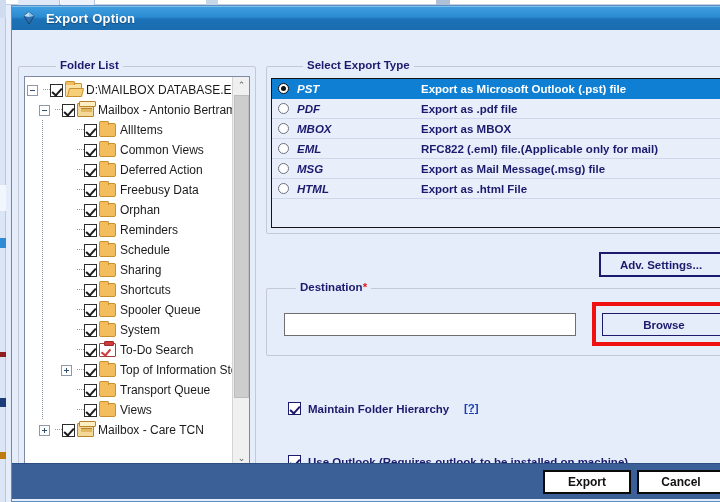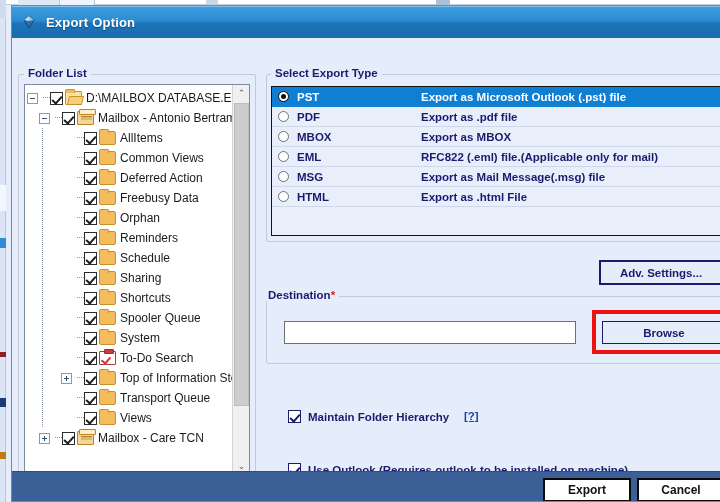--- a/index.html
+++ b/index.html
@@ -43,21 +43,21 @@
   
   .dialog {
     position:absolute; left:11px; top:5px; width:709px; height:497px;
     background:#e6edfa;
     border:1px solid #5b8fc4;
     border-right:none;
     overflow:hidden;
   }
   .titlebar {
     position:relative;
-    height:32px;
+    height:24px;
     background: linear-gradient(to bottom, #3f9fe0 0%, #2c8cd2 45%, #1c72b8 55%, #1a6dae 100%);
     display:flex; align-items:center;
     padding-left:8px;
     box-shadow: inset 0 1px 0 rgba(255,255,255,.35);
   }
   .titlebar .app-icon {
     width:18px; height:18px; margin-right:8px;
     display:flex; align-items:center; justify-content:center;
   }
   .titlebar .title-text {
@@ -77,20 +77,21 @@
   
   .grp-legend {
     position:absolute;
     font-size:11.5px;
     font-weight:bold;
     color:#1b1b6e;
     background:#e6edfa;
     padding:0 4px;
     z-index:3;
     white-space:nowrap;
+    margin-left:32px;
   }
   .grp-frame {
     position:absolute;
     border:1px solid #c3c9d6;
     border-radius:2px;
   }
 
   
   #folder-list-frame { left:6px; top:36px; width:238px; height:427px; }
   #folder-list-legend { left:12px; top:29px; }
@@ -282,21 +283,21 @@
     position:relative; flex:0 0 auto;
   }
   .type-row.selected .radio {
     border-color:#0b0b0b;
     background:#ffffff;
   }
   .type-row.selected .radio::after {
     content:""; position:absolute; left:2px; top:2px; width:5px; height:5px;
     border-radius:50%; background:#101010;
   }
-  .type-row .code { width:124px; flex:0 0 auto; font-weight:bold; }
+  .type-row .code { width:124px; flex:0 0 auto; font-weight:bold;font-style:italic; }
   .type-row .desc { flex:1 1 auto; font-weight:bold; }
   .type-row.filler { border-bottom:none; height:26px; }
 
   
   .btn-adv {
     position:absolute; left:587px; top:222px; width:124px; height:25px;
     background:#e6edfa;
     border:2px solid #1b1b6e;
     color:#1b1b6e;
     font-size:11.5px;

